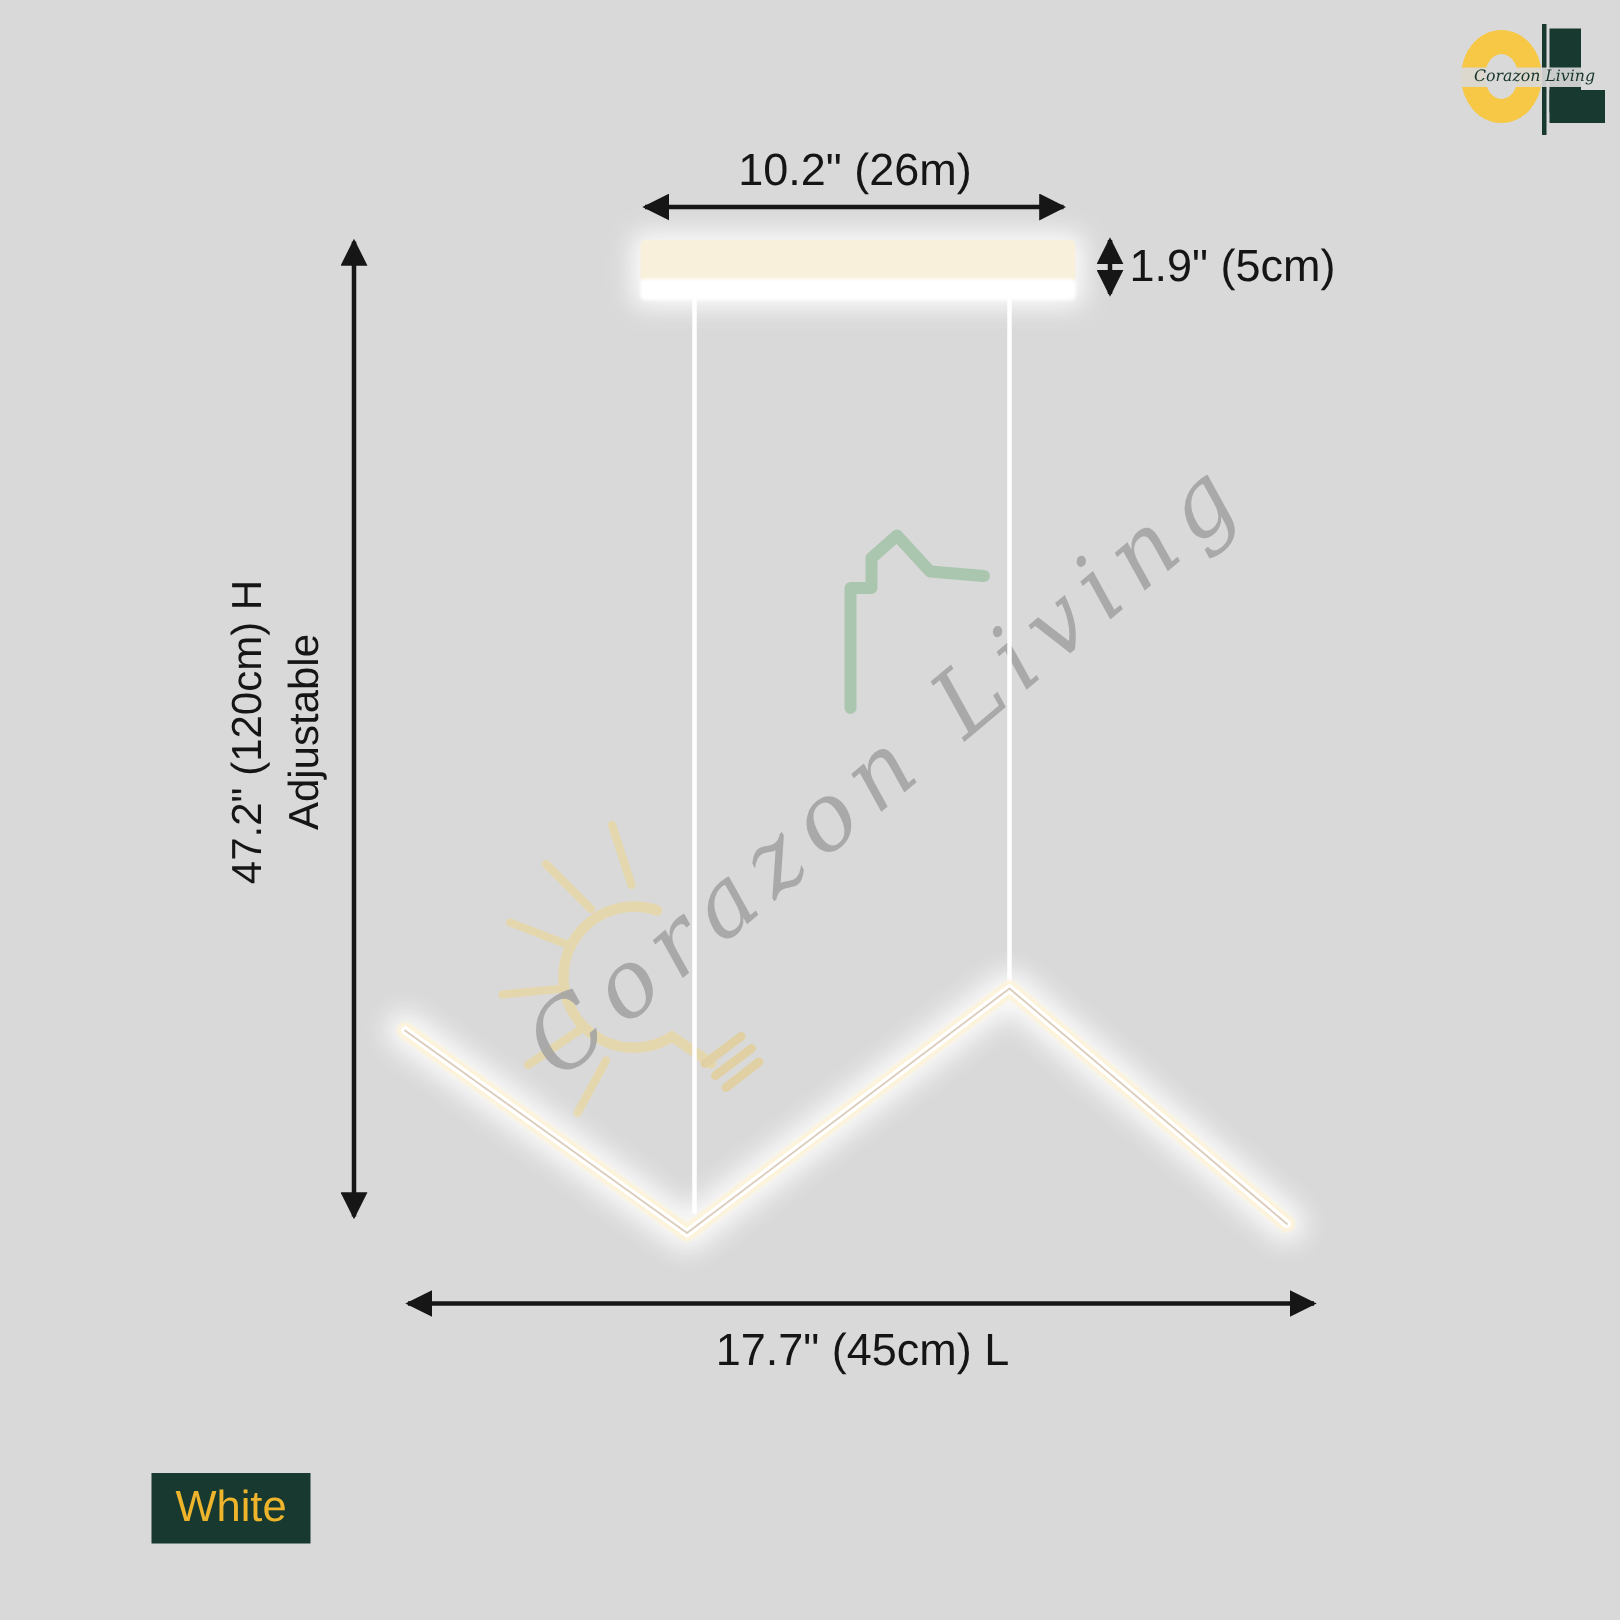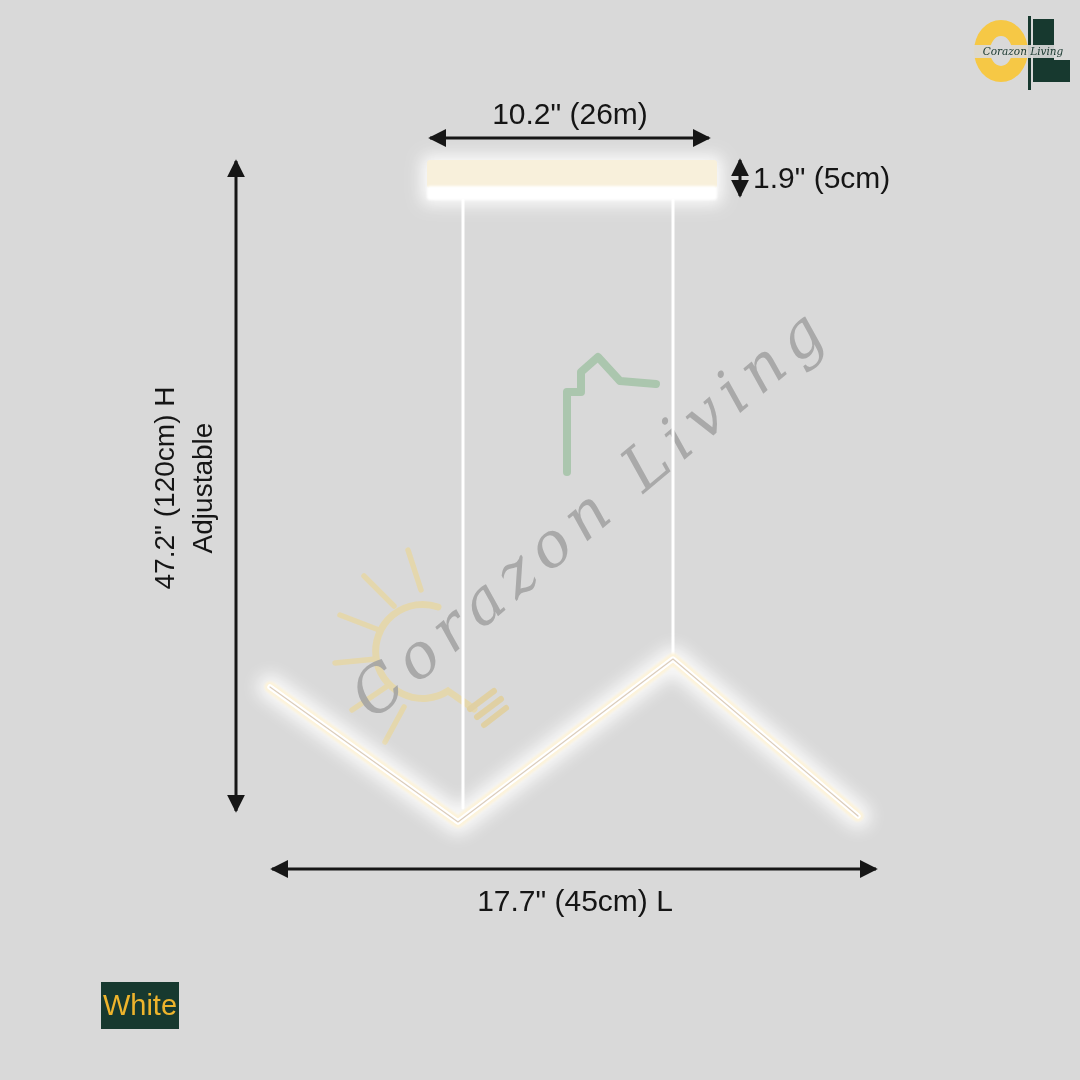--- a/index.html
+++ b/index.html
@@ -27,21 +27,21 @@
   #watermark-text{
     left:272px;top:470px;width:660px;height:110px;
     transform:rotate(-40deg);
     font-family:"DejaVu Serif", serif;font-style:italic;
     font-size:62px;letter-spacing:9px;color:#a3a3a3;opacity:.88;
     text-align:center;white-space:nowrap;
   }
 
   
   #variant-chip{
-    left:101px;top:982px;width:78px;height:47px;
+    left:101px;top:982px;width:106px;height:47px;
     background:#17392f;display:flex;align-items:center;justify-content:center;
   }
   #variant-chip span{color:#eeb42c;font-size:29px;}
 
   
   #brand-logo{left:972px;top:16px;width:104px;height:76px;}
   #logo-c{
     position:absolute;left:2px;top:4px;width:54px;height:62px;
     border:16px solid #f6c845;border-radius:50%;box-sizing:border-box;
   }

